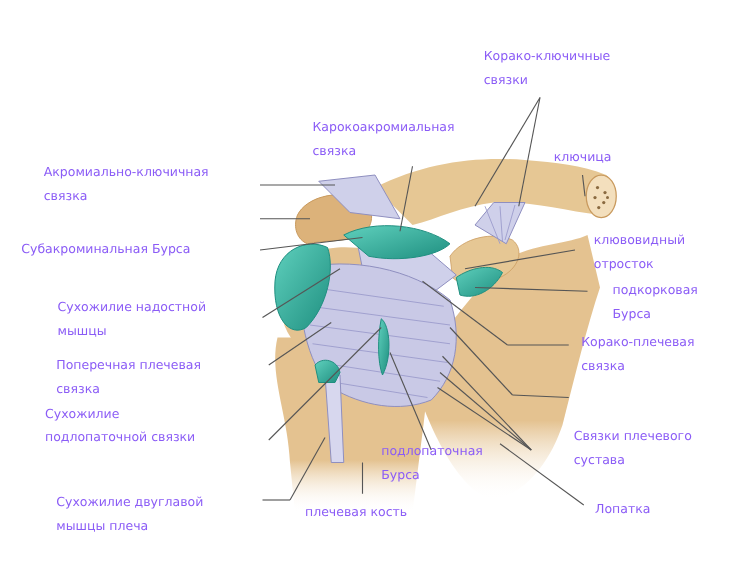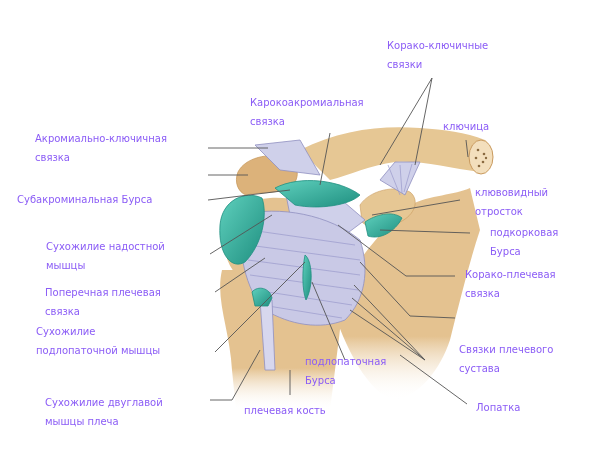--- a/index.html
+++ b/index.html
@@ -149,21 +149,21 @@
 <div class="lbl" style="left:465px;top:265px;">
   <div>Корако-плечевая</div>
   <div>связка</div>
 </div>
 <div class="lbl" style="left:45px;top:283px;">
   <div>Поперечная плечевая</div>
   <div>связка</div>
 </div>
 <div class="lbl" style="left:36px;top:322px;">
   <div>Сухожилие</div>
-  <div>подлопаточной мышцы</div>
+  <div>подлопаточной связки</div>
 </div>
 <div class="lbl" style="left:459px;top:340px;">
   <div>Связки плечевого</div>
   <div>сустава</div>
 </div>
 <div class="lbl" style="left:305px;top:352px;">
   <div>подлопаточная</div>
   <div>Бурса</div>
 </div>
 <div class="lbl" style="left:45px;top:393px;">

